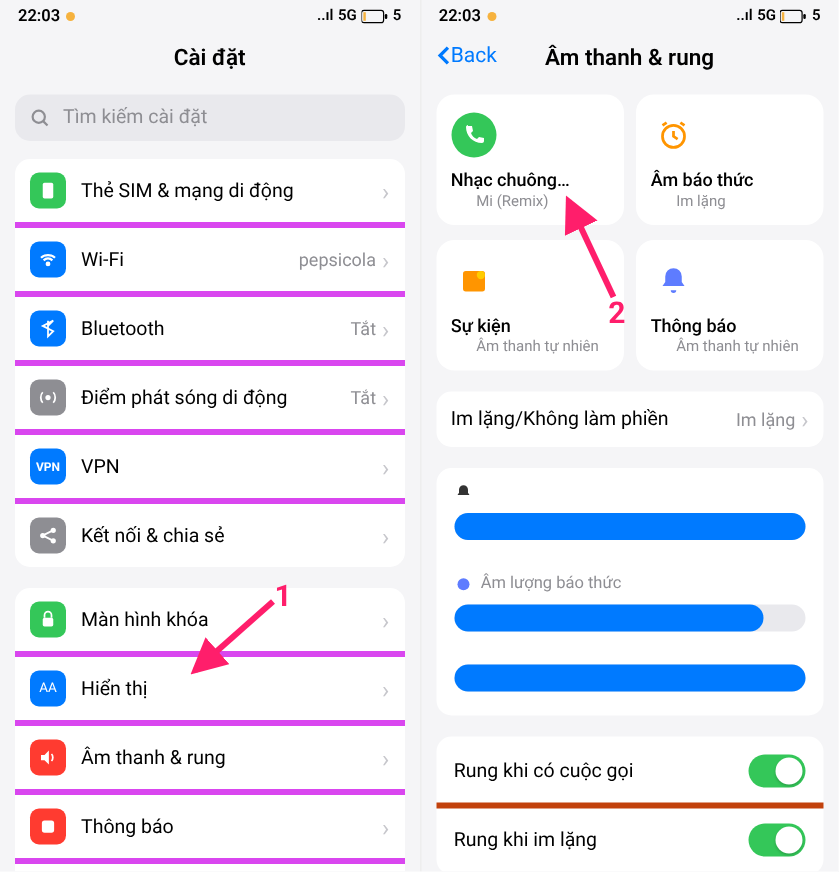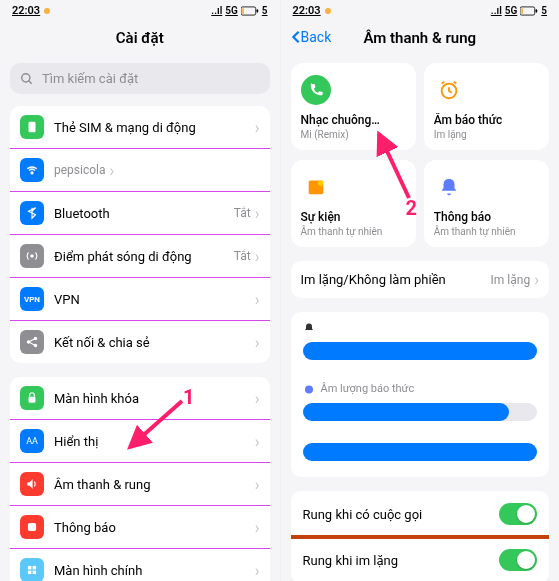--- a/index.html
+++ b/index.html
@@ -1,37 +1,37 @@
 <!DOCTYPE html>
 <html><head>
 <meta charset="utf-8">
 <style>
 * { margin: 0; padding: 0; box-sizing: border-box; font-family: -apple-system, BlinkMacSystemFont, "Segoe UI", Roboto, sans-serif; }
 body { background: #fff; width: 559px; height: 581px; display: flex; }
 .screen { width: 279.5px; height: 581px; background: #f5f5f7; position: relative; overflow: hidden; }
 .screen + .screen { border-left: 1px solid #eee; }
-.statusbar { display: flex; justify-content: space-between; align-items: center; padding: 4px 12px; font-size: 11px; font-weight: 600; text-decoration: underline; }
+.statusbar { display: flex; justify-content: space-between; align-items: center; padding: 4px 12px; font-size: 11px; font-weight: 600; }
 .statusbar .right { display: flex; align-items: center; gap: 3px; font-size: 10px; }
 .dot { width: 6px; height: 6px; background: #f6b23e; border-radius: 50%; display: inline-block; margin-left: 4px; }
 .title-row { text-align: center; padding: 8px 0 10px; font-size: 15px; font-weight: 600; position: relative; }
 .back { position: absolute; left: 10px; top: 8px; color: #007aff; font-size: 14px; font-weight: 400; display: flex; align-items: center; justify-content: space-between; }
 .search { margin: 6px 10px 12px; background: #e9e9ed; border-radius: 10px; padding: 8px 10px; display: flex; align-items: center; gap: 8px; color: #8e8e93; font-size: 13px; }
 .group { background: #fff; margin: 0 10px 14px; border-radius: 10px; overflow: hidden; }
-.row { display: flex; align-items: center; padding: 9px 10px; border-bottom: 1px solid #d946ef; position: relative; }
+.row { display: flex; align-items: center; padding: 9px 10px; border-bottom: 4px solid #d946ef; position: relative; }
 .row:last-child { border-bottom: none; }
 .icon-sq { width: 24px; height: 24px; border-radius: 6px; display: flex; align-items: center; justify-content: center; margin-right: 10px; flex-shrink: 0; }
 .icon-sq svg { width: 14px; height: 14px; }
 .row-label { flex: 1; font-size: 13px; color: #000; }
 .row-val { font-size: 12px; color: #8e8e93; margin-right: 4px; }
 .chev { color: #c7c7cc; }
 .cards { display: flex; gap: 8px; margin: 6px 10px 10px; justify-content: space-between; }
 .card { flex: 1; background: #fff; border-radius: 12px; padding: 12px 10px 10px; }
 .card .cicon { width: 30px; height: 30px; border-radius: 50%; display: flex; align-items: center; justify-content: center; margin-bottom: 8px; }
 .card-title { font-size: 12px; font-weight: 500; color: #000; white-space: nowrap; overflow: hidden; text-overflow: ellipsis; }
-.card-sub { font-size: 10px; color: #8e8e93; margin-top: 2px; }
+.card-sub { font-size: 10px; color: #8e8e93; margin-top: 2px; margin-left: 17px; }
 .sect { background: #fff; margin: 10px 10px 0; border-radius: 10px; padding: 2px 0; }
 .slider-row { padding: 8px 12px 14px; }
 .slider-label { font-size: 11px; color: #8e8e93; display: flex; align-items: center; gap: 6px; margin-bottom: 8px; }
 .slider-track { height: 18px; background: #e9e9ed; border-radius: 10px; position: relative; }
 .slider-fill { height: 100%; background: #007aff; border-radius: 10px; position: absolute; left: 0; top: 0; }
 .toggle-row { display: flex; align-items: center; justify-content: space-between; padding: 10px 12px; border-bottom: 4px solid #c2410c; font-size: 13px; }
 .toggle-row:last-child { border-bottom: none; }
 .toggle { width: 38px; height: 22px; background: #34c759; border-radius: 11px; position: relative; }
 .toggle::after { content: ""; position: absolute; width: 18px; height: 18px; background: #fff; border-radius: 50%; top: 2px; right: 2px; box-shadow: 0 1px 2px rgba(0,0,0,.2); }
 .annot { position: absolute; font-size: 20px; font-weight: 700; color: #ff1e6b; pointer-events: none; }
@@ -73,20 +73,21 @@
         <span class="row-label">Thẻ SIM &amp; mạng di động</span>
         <span class="chev">›</span>
       </div>
     <div class="row">
         <div class="icon-sq" style="background:#007aff">
           <svg viewBox="0 0 24 24" fill="none" stroke="#fff" stroke-width="2.5">
             <path d="M4 10c4-4 12-4 16 0M7 13c3-3 7-3 10 0"></path>
             <circle cx="12" cy="17" r="1.5" fill="#fff"></circle>
           </svg>
         </div>
+        <span class="row-label">Wi-Fi</span>
         <span class="row-val">pepsicola</span>
         <span class="chev">›</span>
       </div>
     <div class="row">
         <div class="icon-sq" style="background:#007aff">
           <svg viewBox="0 0 24 24" fill="none" stroke="#fff" stroke-width="2">
             <path d="M12 3v18l6-6-12-6 12-6-6 6"></path>
           </svg>
         </div>
         <span class="row-label">Bluetooth</span>

